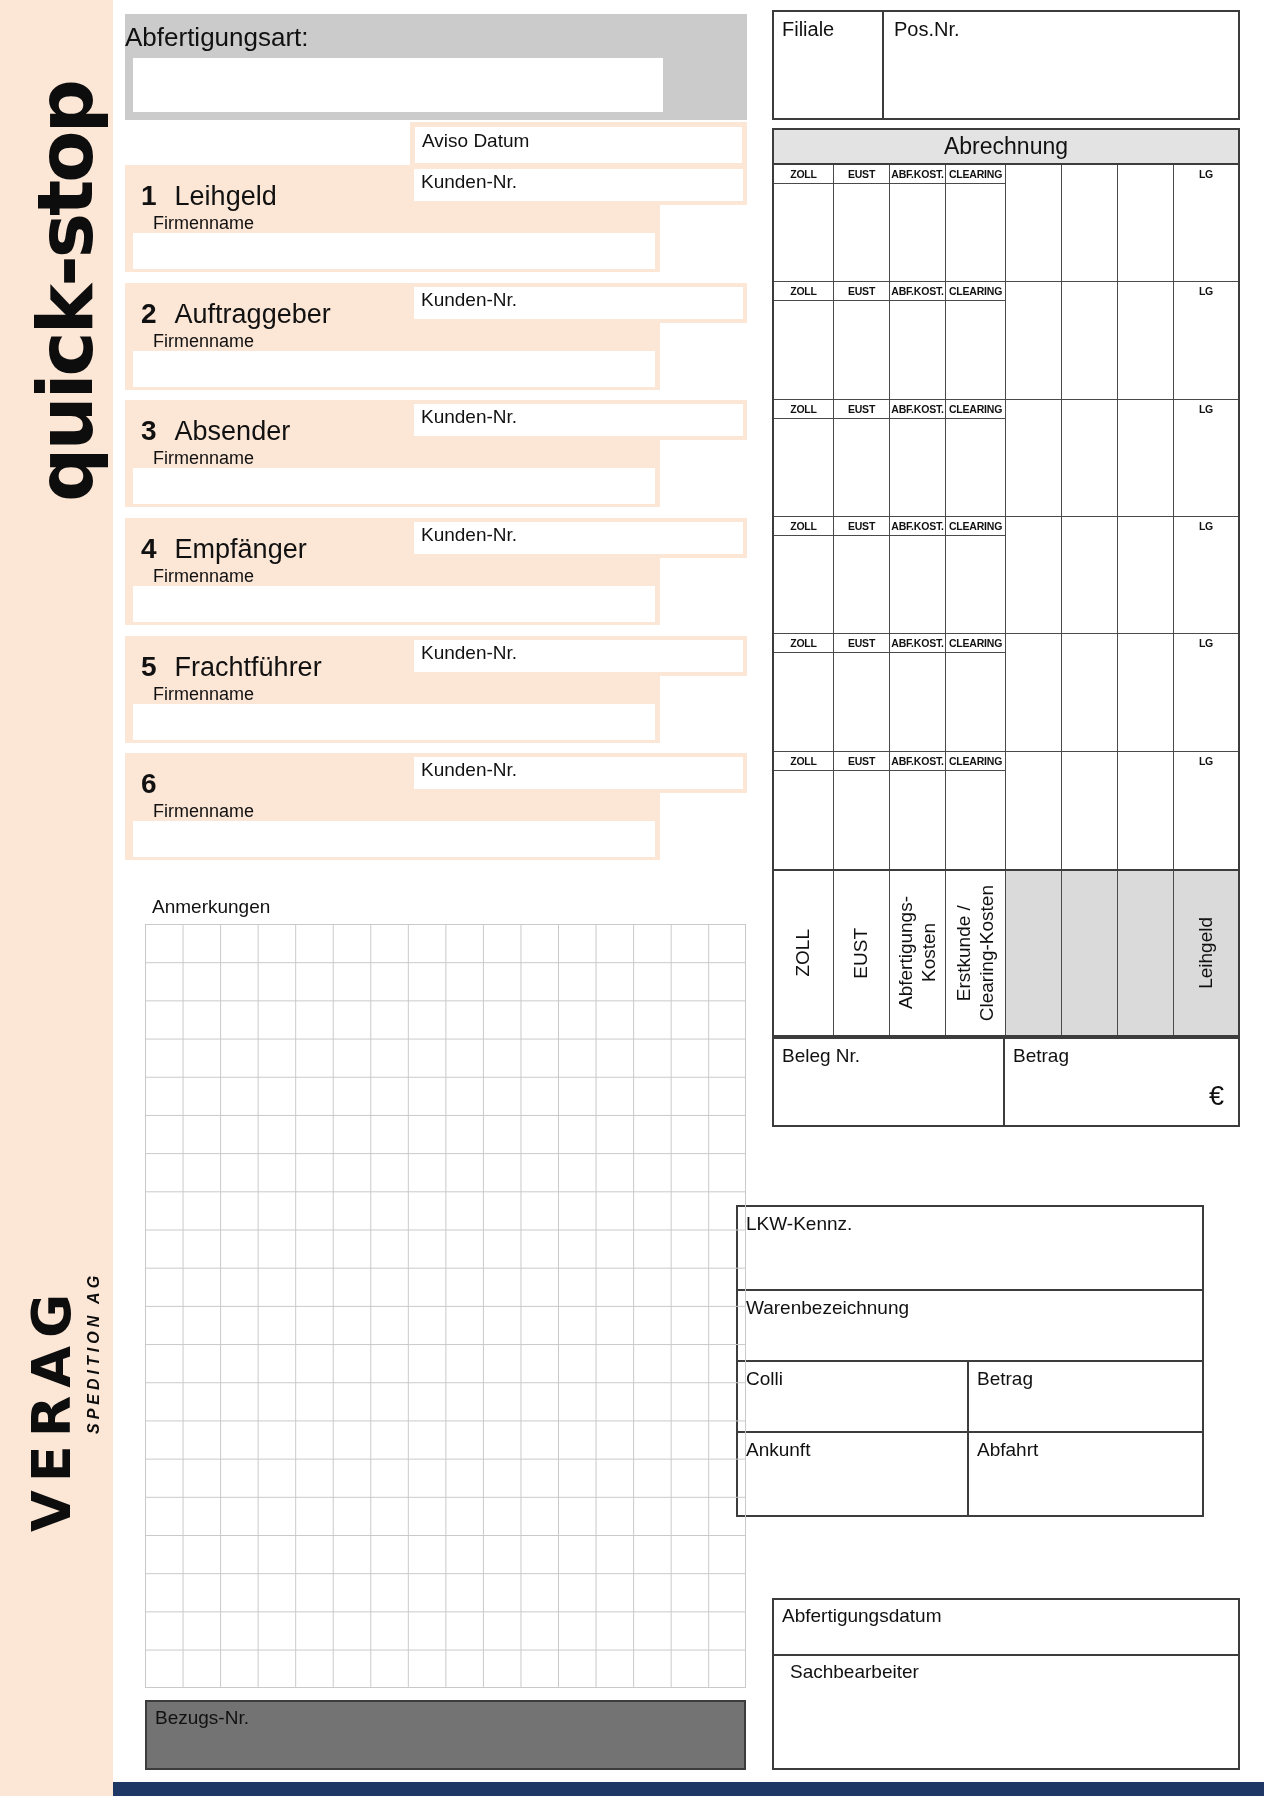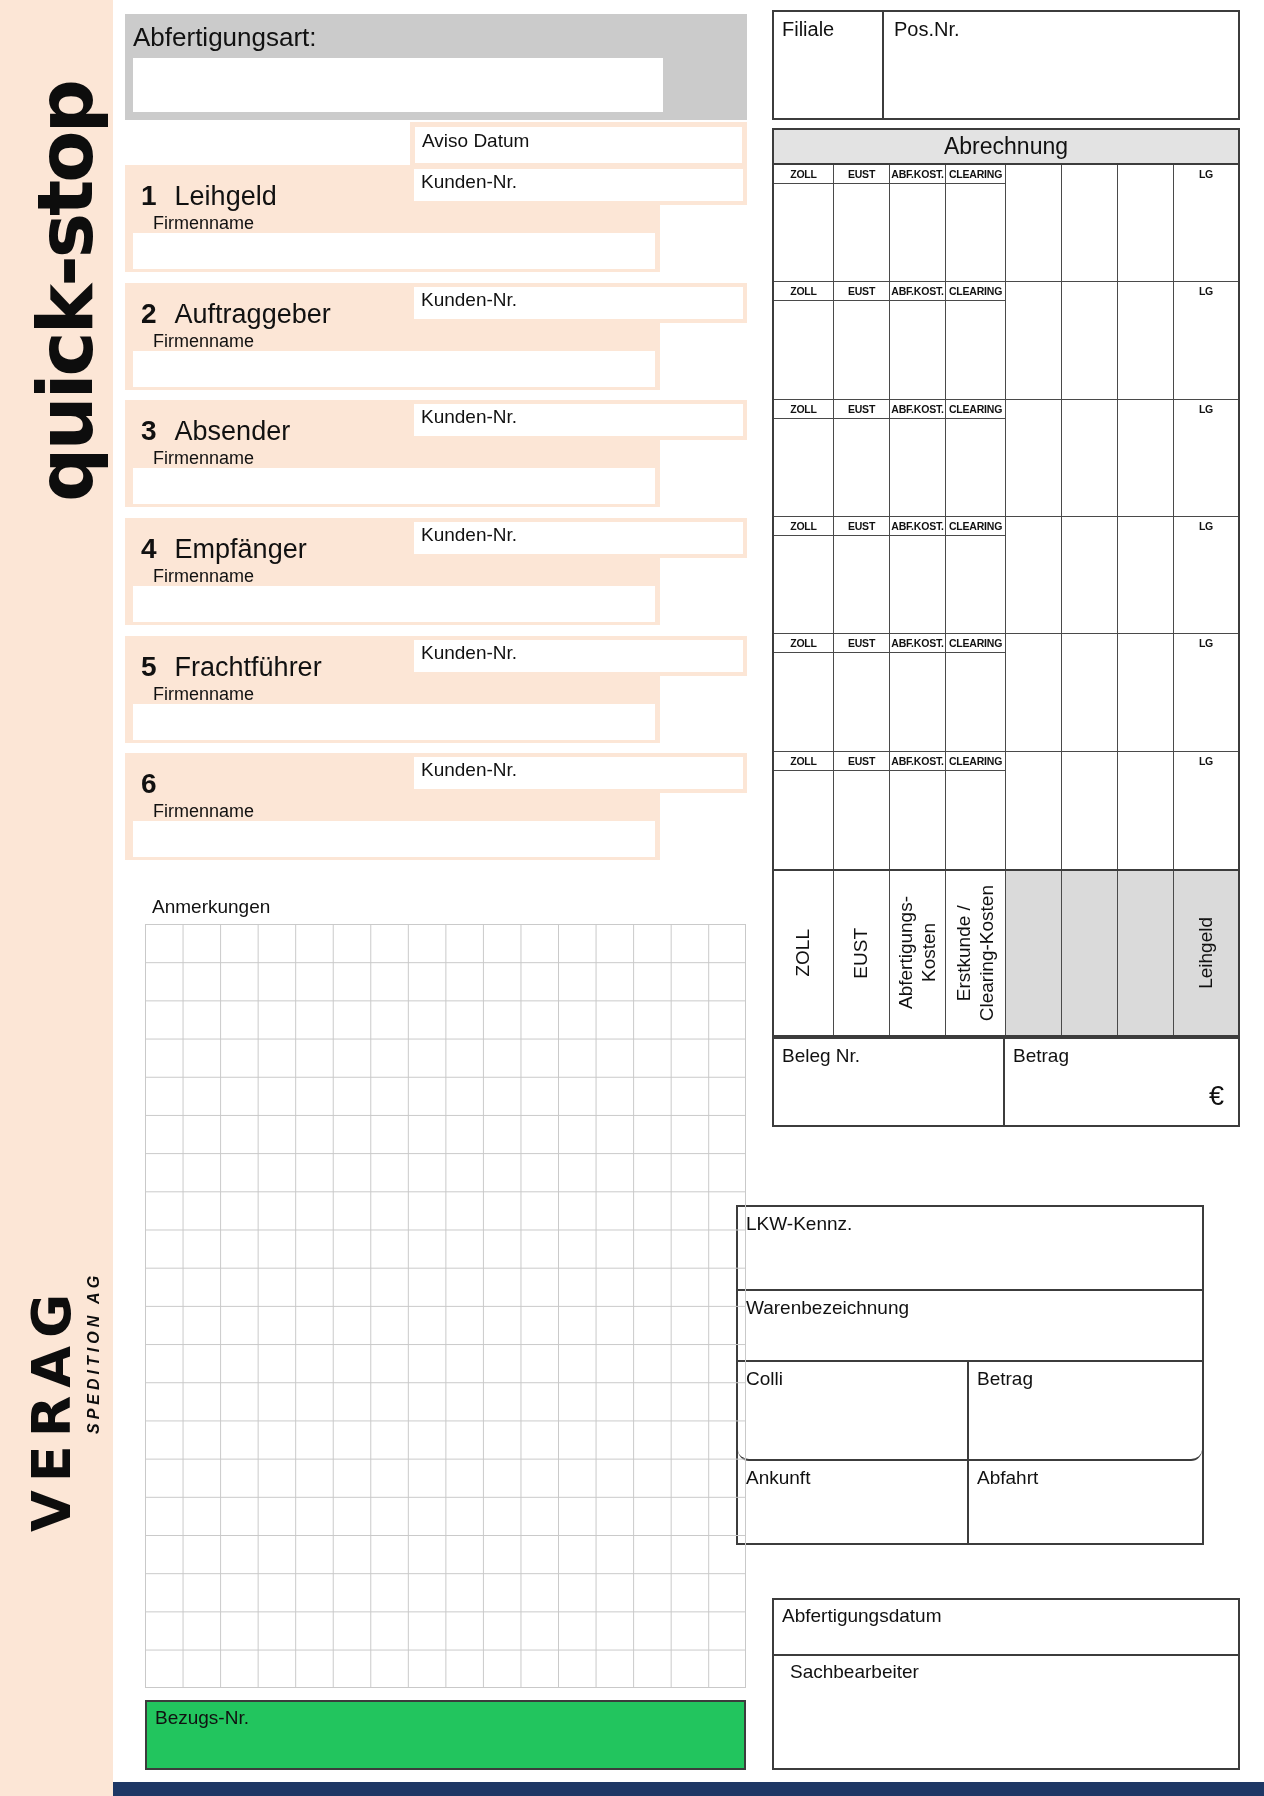--- a/index.html
+++ b/index.html
@@ -27,21 +27,21 @@
   }
   .logo-spedition {
     left: 84px; top: 1434px; width: 228px; height: 20px;
     font-size: 16px; font-weight: bold; font-style: italic; letter-spacing: 4px; color: #0d0d0d;
   }
 
   .bottom-bar { position: absolute; left: 113px; top: 1782px; width: 1151px; height: 14px; background: #1e3765; }
 
   
   .abf-box { position: absolute; left: 125px; top: 14px; width: 622px; height: 106px; background: #cbcbcb; }
-  .abf-label { padding: 8px 8px; font-size: 26px; }
+  .abf-label { padding: 8px 0; font-size: 26px; }
   .abf-input { position: absolute; left: 8px; top: 44px; width: 530px; height: 54px; background: #fff; }
 
   .filiale-box { position: absolute; left: 772px; top: 10px; width: 468px; height: 110px; border: 2px solid #3c3c3c; display: flex; background: #fff; }
   .filiale-cell { width: 110px; border-right: 2px solid #3c3c3c; padding: 6px 8px; font-size: 20px; }
   .posnr-cell { flex: 1; padding: 6px 10px; font-size: 20px; border-radius: 27px; }
 
   .aviso-field { position: absolute; left: 410px; top: 122px; width: 337px; height: 46px; background: #fff; border: 5px solid #fce6d6; font-size: 19px; padding: 3px 7px; }
 
   
   .section { position: absolute; left: 125px; width: 535px; height: 107px; background: #fce6d6; }
@@ -72,39 +72,39 @@
   .betrag-box { position: absolute; left: 1003px; top: 1037px; width: 237px; height: 90px; border: 2px solid #3c3c3c; background: #fff; padding: 6px 8px; font-size: 19px; }
   .euro-sign  { position: absolute; right: 14px; top: 42px; font-size: 27px; }
 
   
   .lkw-stack { position: absolute; left: 736px; top: 1205px; width: 468px; border: 2px solid #3c3c3c; background: #fff; }
   .ship-row { font-size: 19px; }
   .ship-row .cell { padding: 6px 8px; height: 100%; }
   .row-lkw    { height: 84px; border-bottom: 2px solid #3c3c3c; }
   .row-waren  { height: 71px; border-bottom: 2px solid #3c3c3c; }
   .row-split  { display: grid; grid-template-columns: 231px 1fr; }
-  .row-colli  { height: 99px; border-bottom: 2px solid #3c3c3c; border-radius: 11px; }
+  .row-colli  { height: 71px; border-bottom: 2px solid #3c3c3c; }
   .row-ank    { height: 82px; }
   .row-split .cell:first-child { border-right: 2px solid #3c3c3c; }
 
   .datum-stack { position: absolute; left: 772px; top: 1598px; width: 468px; border: 2px solid #3c3c3c; background: #fff; font-size: 19px; }
   .row-abfdatum { height: 56px; border-bottom: 2px solid #3c3c3c; padding: 5px 8px; }
   .row-sachb    { height: 112px; padding: 5px 16px; }
 
   
   .anm-label { position: absolute; left: 152px; top: 896px; font-size: 19px; }
   .anm-grid {
     position: absolute; left: 145px; top: 924px; width: 601px; height: 764px;
     background-image:
       linear-gradient(to right, #c9c9c9 1px, transparent 1px),
       linear-gradient(to bottom, #c9c9c9 1px, transparent 1px);
     background-size: 37.56px 38.2px;
     border-right: 1px solid #c9c9c9; border-bottom: 1px solid #c9c9c9;
   }
-  .bezug-box { position: absolute; left: 145px; top: 1700px; width: 601px; height: 70px; border: 2px solid #3c3c3c; background: #22c55e; padding: 5px 8px; font-size: 19px; }
+  .bezug-box { position: absolute; left: 145px; top: 1700px; width: 601px; height: 70px; border: 2px solid #3c3c3c; background: #737373; padding: 5px 8px; font-size: 19px; }
 </style>
 </head>
 <body>
 
 <div class="page">
 
   <div class="side-strip"></div>
   <div class="rot logo-quickstop">quick-stop</div>
   <div class="rot logo-verag">VERAG</div>
   <div class="rot logo-spedition">SPEDITION AG</div>

